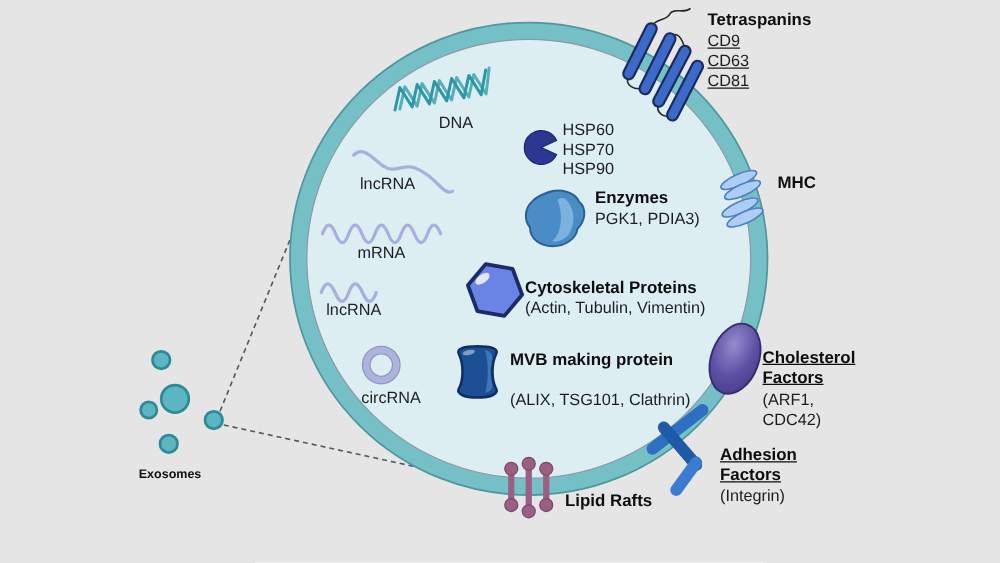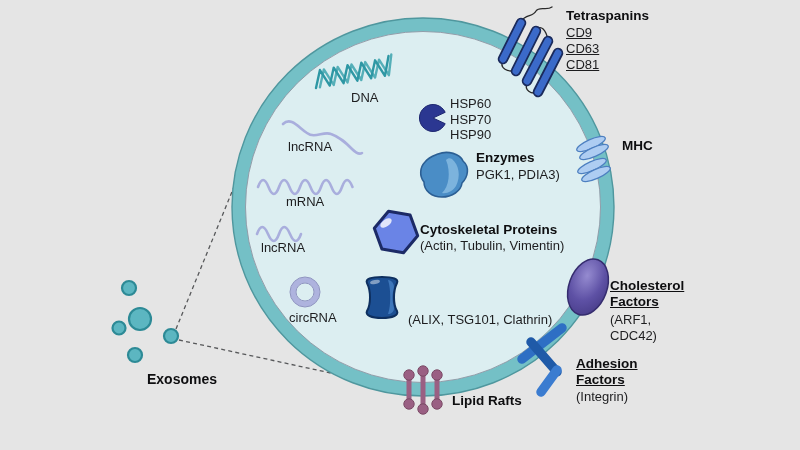--- a/index.html
+++ b/index.html
@@ -1,21 +1,21 @@
 <!DOCTYPE html>
 <html><head>
 <meta charset="utf-8">
 <style>
   html,body{margin:0;padding:0;background:#fff;}
   #stage{position:relative;width:800px;height:450px;background:#e5e5e5;overflow:hidden;
          font-family:"Liberation Sans",sans-serif;}
   #art{position:absolute;left:0;top:0;width:800px;height:450px;}
   .lbl{position:absolute;font:13px/15.5px "Liberation Sans",sans-serif;color:#1d1d1f;white-space:nowrap;z-index:5;}
   .b{font-weight:bold;font-size:13.5px;color:#0e0e10;}
-  .big{font-size:14px;margin-left:36px;}
+  .big{font-size:10px;}
   .lh16 div{line-height:16px;text-decoration:underline;}
 </style>
 </head>
 <body>
 
 <div id="stage">
 
   <svg id="art" viewBox="0 0 800 450">
     <defs>
       <radialGradient id="purpleGrad" cx="38%" cy="32%" r="80%">
@@ -151,20 +151,21 @@
     <div>PGK1, PDIA3)</div>
   </div>
 
   <div class="lbl" style="left:286px;top:194px">mRNA</div>
 
   <div class="lbl b" style="left:420px;top:222px">Cytoskeletal Proteins</div>
   <div class="lbl" style="left:420px;top:238px">(Actin, Tubulin, Vimentin)</div>
 
   <div class="lbl" style="left:261px;top:240px">lncRNA</div>
 
+  <div class="lbl b" style="left:408px;top:280px">MVB making protein</div>
   <div class="lbl" style="left:408px;top:312px">(ALIX, TSG101, Clathrin)</div>
 
   <div class="lbl" style="left:289px;top:310px">circRNA</div>
 
   <div class="lbl b lh16" style="left:610px;top:278px">
     <div>Cholesterol</div>
     <div>Factors</div>
   </div>
   <div class="lbl" style="left:610px;top:312px">
     <div>(ARF1,</div>

